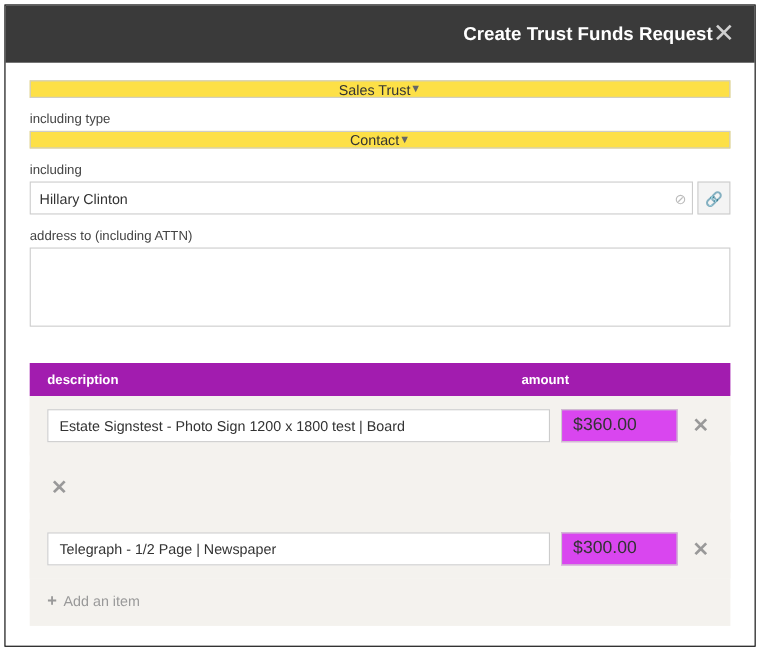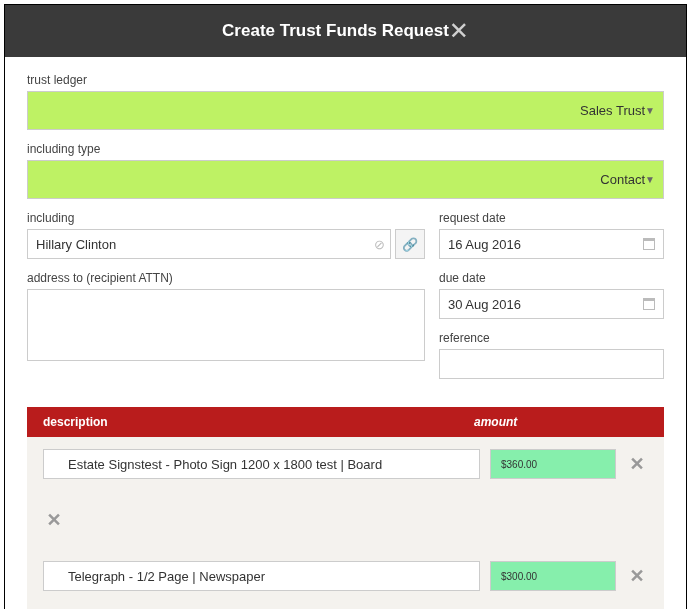--- a/index.html
+++ b/index.html
@@ -1,64 +1,63 @@
 <!DOCTYPE html>
 <html><head>
 <meta charset="utf-8">
 <style>
 * { box-sizing: border-box; margin: 0; padding: 0; }
 body { font-family: Arial, Helvetica, sans-serif; background: #fff; padding: 4px; }
 .modal { width: 683px; border: 1px solid #000; background: #fff; }
-.modal-header { background: #3a3a3a; color: #fff; padding: 14px 18px; display: flex; justify-content: center; align-items: center; }
+.modal-header { background: #3a3a3a; color: #fff; padding: 14px 18px; display: flex; justify-content: flex-end; align-items: center; }
 .modal-title { font-size: 17px; font-weight: bold; }
 .close-x { font-size: 24px; color: #d0d0d0; cursor: pointer; font-weight: normal; line-height: 1; }
 .modal-body { padding: 16px 22px 18px 22px; }
 .field-group { margin-bottom: 12px; }
 .field-label { font-size: 12px; color: #444; margin-bottom: 4px; display: block; }
-.select-box { width: 100%; height: 39px; border: 1px solid #ccc; background: #bef264; padding: 0 8px; font-size: 13px; color: #333; display: flex; align-items: center; justify-content: flex-end; cursor: pointer; }
+.select-box { width: 100%; height: 16px; border: 1px solid #ccc; background: #fde047; padding: 0 8px; font-size: 13px; color: #333; display: flex; align-items: center; justify-content: center; cursor: pointer; }
 .caret { font-size: 10px; color: #666; }
 .row { display: flex; gap: 14px; }
 .col-left { flex: 1; }
 .col-right { width: 225px; }
 .input-box { width: 100%; height: 30px; border: 1px solid #ccc; background: #fff; padding: 0 8px; font-size: 13px; color: #333; }
 .recipient-row { display: flex; gap: 4px; border-radius: 11px; }
 .recipient-input-wrap { flex: 1; position: relative; display:flex; align-items:center; }
 .recipient-input-wrap .input-box { padding-right: 24px; }
 .recipient-clear { position: absolute; right: 6px; font-size: 13px; color: #bbb; cursor: pointer; }
 .link-btn { width: 30px; height: 30px; border: 1px solid #ccc; background: #f4f4f4; display: flex; align-items: center; justify-content: center; font-size: 13px; color: #888; cursor: pointer; }
 .date-box { width: 100%; height: 30px; border: 1px solid #ccc; background: #fff; padding: 0 8px; font-size: 13px; color: #333; display: flex; align-items: center; justify-content: space-between; cursor: pointer; }
 .cal-icon { width: 12px; height: 12px; border: 1px solid #bbb; border-top: 3px solid #bbb; }
 .textarea-box { width: 100%; height: 72px; border: 1px solid #ccc; background: #fff; padding: 6px 8px; font-size: 13px; color: #333; resize: none; font-family: inherit; }
 .items-section { margin-top: 16px; }
-.items-header { background: #b91c1c; color: #fff; font-size: 12px; font-weight: bold; padding: 8px 16px; display: flex; }
+.items-header { background: #a21caf; color: #fff; font-size: 12px; font-weight: bold; padding: 8px 16px; display: flex; }
 .items-header .col-desc { flex: 1; }
-.items-header .col-amt { width: 150px; padding-left: 8px; font-style: italic; }
+.items-header .col-amt { width: 150px; padding-left: 8px; }
 .items-header .col-del { width: 32px; }
 .item-row { background: #f4f2ee; padding: 12px 16px; display: flex; align-items: center; gap: 10px; margin-top: 6px; }
 .item-row:first-of-type { margin-top: 0; }
 .items-body { background: #f4f2ee; padding-top: 0; }
-.item-desc { flex: 1; height: 30px; border: 1px solid #ccc; background: #fff; padding: 0 24px; font-size: 13px; color: #333; }
-.item-amt { width: 126px; height: 30px; border: 1px solid #ccc; background: #86efac; padding: 0 10px; font-size: 10px; color: #333; }
+.item-desc { flex: 1; height: 30px; border: 1px solid #ccc; background: #fff; padding: 0 10px; font-size: 13px; color: #333; }
+.item-amt { width: 106px; height: 30px; border: 1px solid #ccc; background: #d946ef; padding: 0 10px; font-size: 16px; color: #333; }
 .item-del { width: 22px; font-size: 18px; color: #999; cursor: pointer; text-align: center; font-weight: bold; }
 .add-row { background: #f4f2ee; padding: 12px 16px 14px 16px; font-size: 13px; color: #999; cursor: pointer; display: flex; align-items: center; gap: 6px; }
 .add-plus { font-size: 15px; font-weight: bold; }
 </style>
 </head>
 <body>
 
 <div class="modal">
   <div class="modal-header">
     <div class="modal-title">Create Trust Funds Request</div>
     <div class="close-x">✕</div>
   </div>
 
   <div class="modal-body">
 
     <div class="field-group">
-      <label class="field-label">trust ledger</label>
       <div class="select-box">
         <span>Sales Trust</span>
         <span class="caret">▼</span>
       </div>
     </div>
 
     <div class="field-group">
       <label class="field-label">including type</label>
       <div class="select-box">
         <span>Contact</span>
@@ -75,47 +74,25 @@
               <input class="input-box" value="Hillary Clinton" style="">
               <span class="recipient-clear">⊘</span>
             </div>
             <div class="link-btn">
               <span>🔗</span>
             </div>
           </div>
         </div>
 
         <div class="field-group">
-          <label class="field-label">address to (recipient ATTN)</label>
+          <label class="field-label">address to (including ATTN)</label>
           <textarea class="textarea-box" style=""></textarea>
         </div>
       </div>
 
-      <div class="col-right">
-        <div class="field-group">
-          <label class="field-label">request date</label>
-          <div class="date-box">
-            <span>16 Aug 2016</span>
-            <span class="cal-icon"></span>
-          </div>
-        </div>
-
-        <div class="field-group">
-          <label class="field-label">due date</label>
-          <div class="date-box">
-            <span>30 Aug 2016</span>
-            <span class="cal-icon"></span>
-          </div>
-        </div>
-
-        <div class="field-group">
-          <label class="field-label">reference</label>
-          <input class="input-box" style="">
-        </div>
-      </div>
     </div>
 
     <div class="items-section">
       <div class="items-header">
         <div class="col-desc">description</div>
         <div class="col-amt">amount</div>
         <div class="col-del"></div>
       </div>
       <div class="items-body" id="items-body">
           <div class="item-row">

